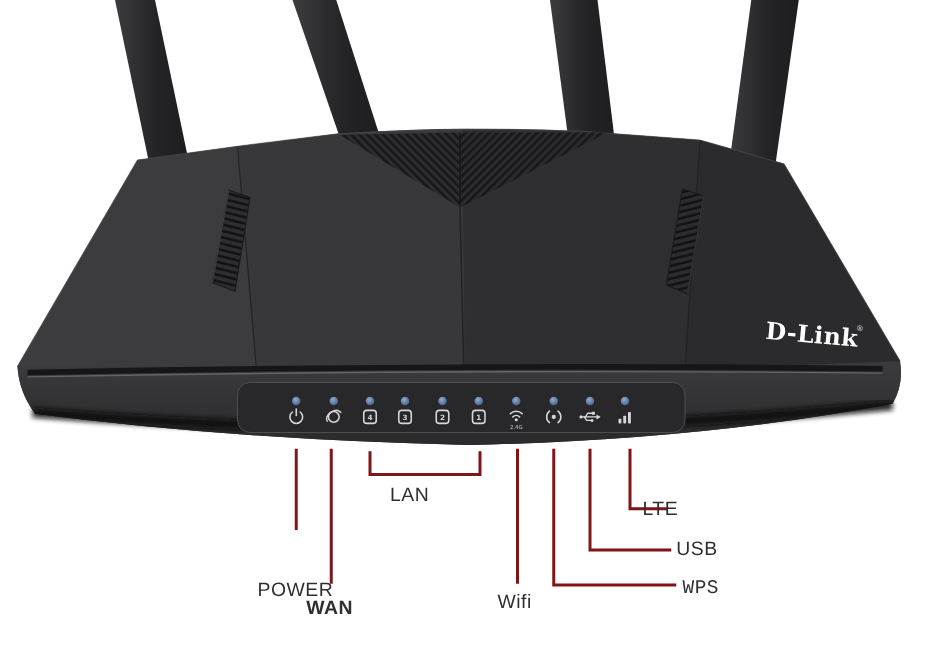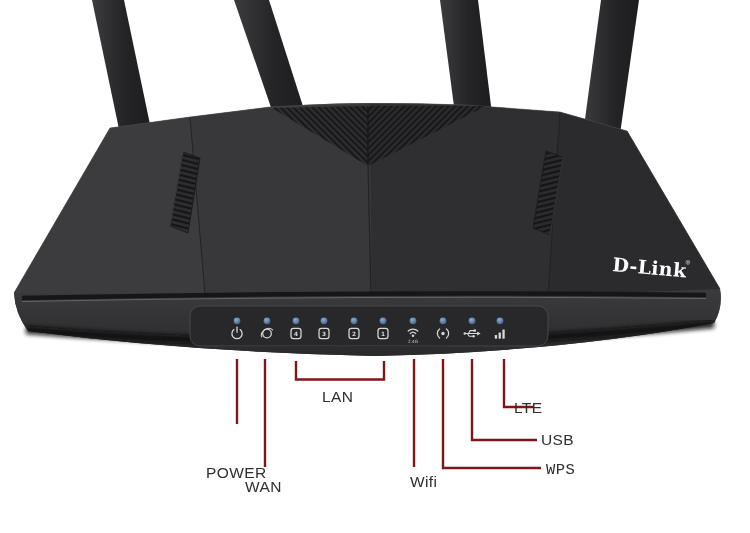--- a/index.html
+++ b/index.html
@@ -176,20 +176,20 @@
       <path d="M265,359 L265,467"></path>
       <path d="M296,361 L296,379.5 L384,379.5 L384,361"></path>
       <path d="M414,359 L414,467"></path>
       <path d="M443,359 L443,468 L541,468"></path>
       <path d="M472,359 L472,440 L537,440"></path>
       <path d="M504,359 L504,407 L534,407"></path>
     </g>
   </svg>
 
   <div class="callout-label" style="left:206px;top:421px;margin-top:44px;">POWER</div>
-  <div class="callout-label" style="left:245px;top:479px;">WAN</div>
-  <div class="callout-label" style="left:322px;top:389px;">LAN</div>
-  <div class="callout-label" style="left:410px;top:474px;">Wifi</div>
+  <div class="callout-label" style="left:245px;top:479px;font-weight:bold;">WAN</div>
+  <div class="callout-label" style="left:312px;top:389px;">LAN</div>
+  <div class="callout-label" style="left:398px;top:474px;">Wifi</div>
   <div class="callout-label" style="left:514px;top:400px;">LTE</div>
   <div class="callout-label" style="left:541px;top:432px;">USB</div>
   <div class="callout-label" style="left:546px;top:463px;font-family:Liberation Mono, monospace;">WPS</div>
 
 </div>
 
 </body></html>

